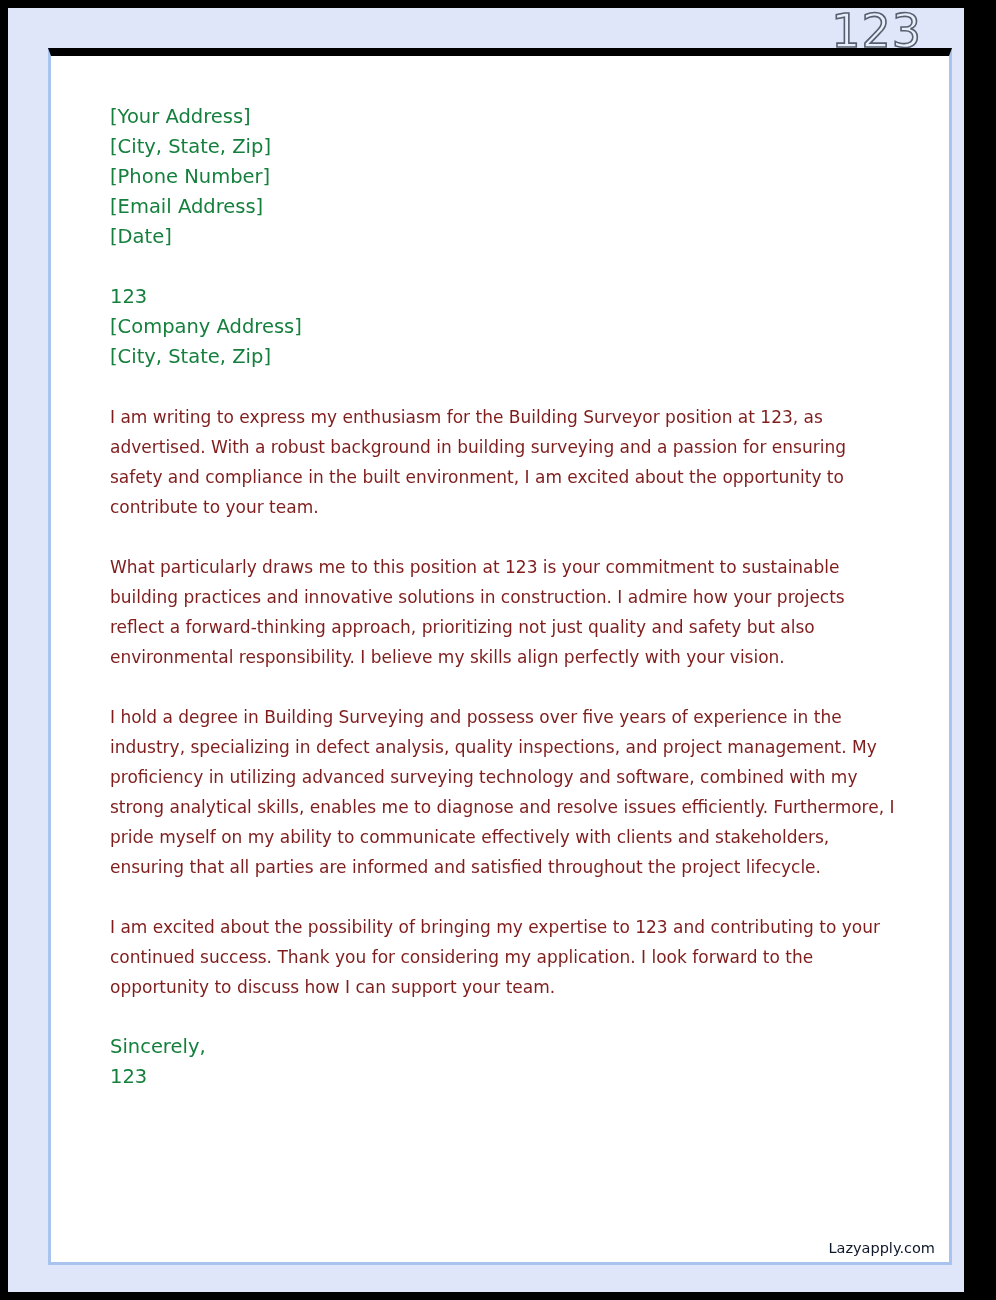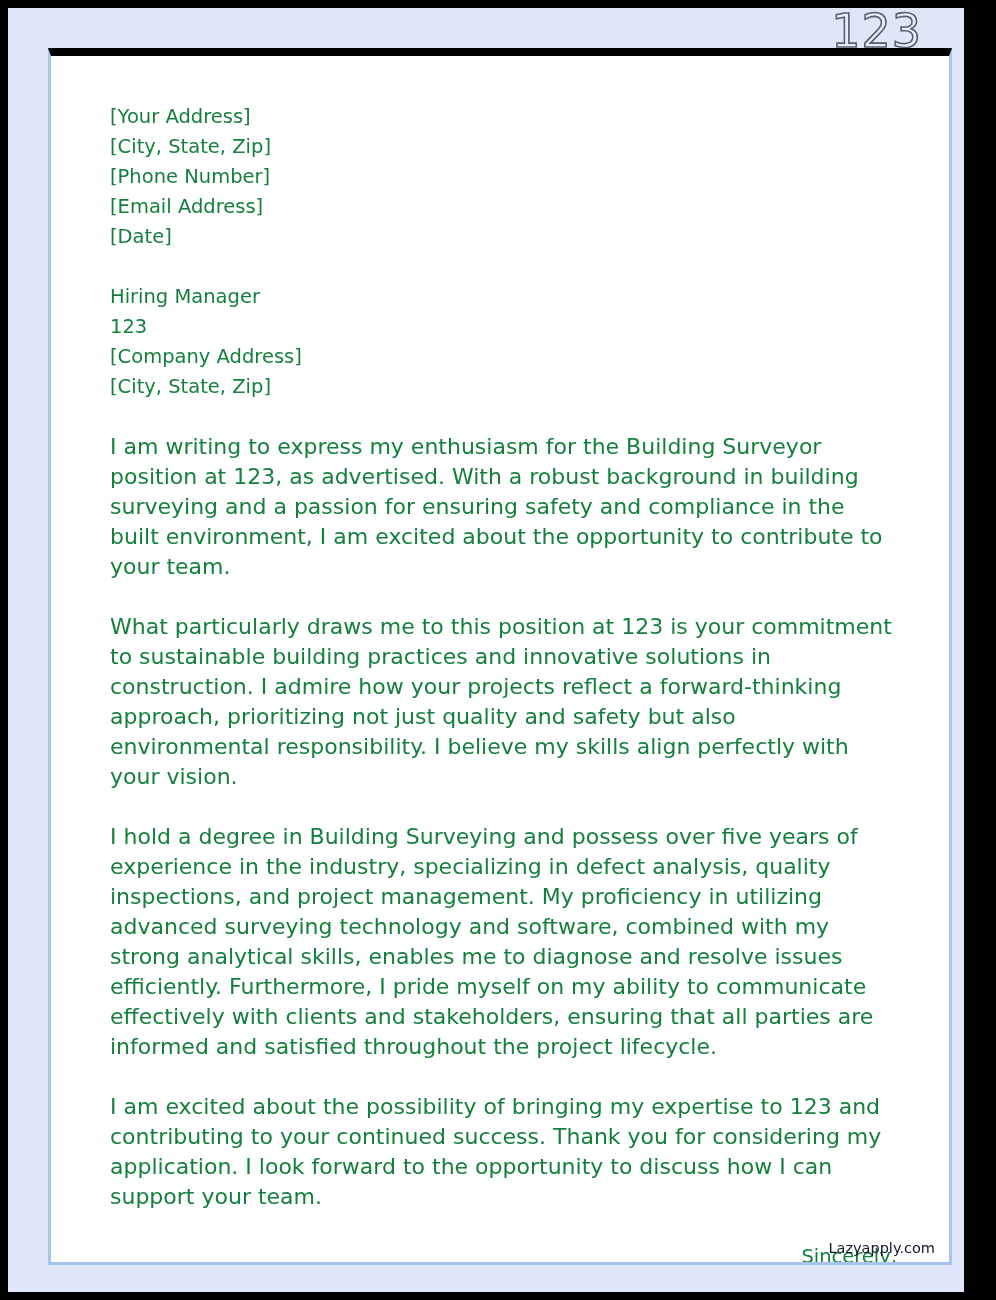--- a/index.html
+++ b/index.html
@@ -59,33 +59,32 @@
     font-size: 19.5px;
     line-height: 30px;
     color: #15803d;
     font-family: "DejaVu Sans", sans-serif;
     white-space: pre-wrap;
   }
   .block {
     margin-bottom: 30px;
   }
   .para {
-    font-size: 22px;
+    font-size: 17px;
     line-height: 30px;
-    color: #15803d;
+    color: #7f1d1d;
     margin: 0 0 30px 0;
     max-width: 790px;
     font-family: "DejaVu Sans", sans-serif;
   }
   .salutation {
     margin-bottom: 30px;
   }
   .sign-block {
     margin-bottom: 10px;
-    text-align: right;
   }
   .footer-brand {
     position: absolute;
     right: 14px;
     bottom: 6px;
     font-size: 14.5px;
     color: #0f172a;
     font-family: "DejaVu Sans", sans-serif;
   }
 </style>
@@ -101,21 +100,20 @@
 
       <div class="block">
         <div class="addr-line">[Your Address]</div>
         <div class="addr-line">[City, State, Zip]</div>
         <div class="addr-line">[Phone Number]</div>
         <div class="addr-line">[Email Address]</div>
         <div class="addr-line">[Date]</div>
       </div>
 
       <div class="block">
-        <div class="addr-line">Hiring Manager</div>
         <div class="addr-line">123</div>
         <div class="addr-line">[Company Address]</div>
         <div class="addr-line">[City, State, Zip]</div>
       </div>
 
 
       <p class="para">I am writing to express my enthusiasm for the Building Surveyor position at 123, as advertised. With a robust background in building surveying and a passion for ensuring safety and compliance in the built environment, I am excited about the opportunity to contribute to your team.</p>
       <p class="para">What particularly draws me to this position at 123 is your commitment to sustainable building practices and innovative solutions in construction. I admire how your projects reflect a forward-thinking approach, prioritizing not just quality and safety but also environmental responsibility. I believe my skills align perfectly with your vision.</p>
       <p class="para">I hold a degree in Building Surveying and possess over five years of experience in the industry, specializing in defect analysis, quality inspections, and project management. My proficiency in utilizing advanced surveying technology and software, combined with my strong analytical skills, enables me to diagnose and resolve issues efficiently. Furthermore, I pride myself on my ability to communicate effectively with clients and stakeholders, ensuring that all parties are informed and satisfied throughout the project lifecycle.</p>
       <p class="para">I am excited about the possibility of bringing my expertise to 123 and contributing to your continued success. Thank you for considering my application. I look forward to the opportunity to discuss how I can support your team.</p>

